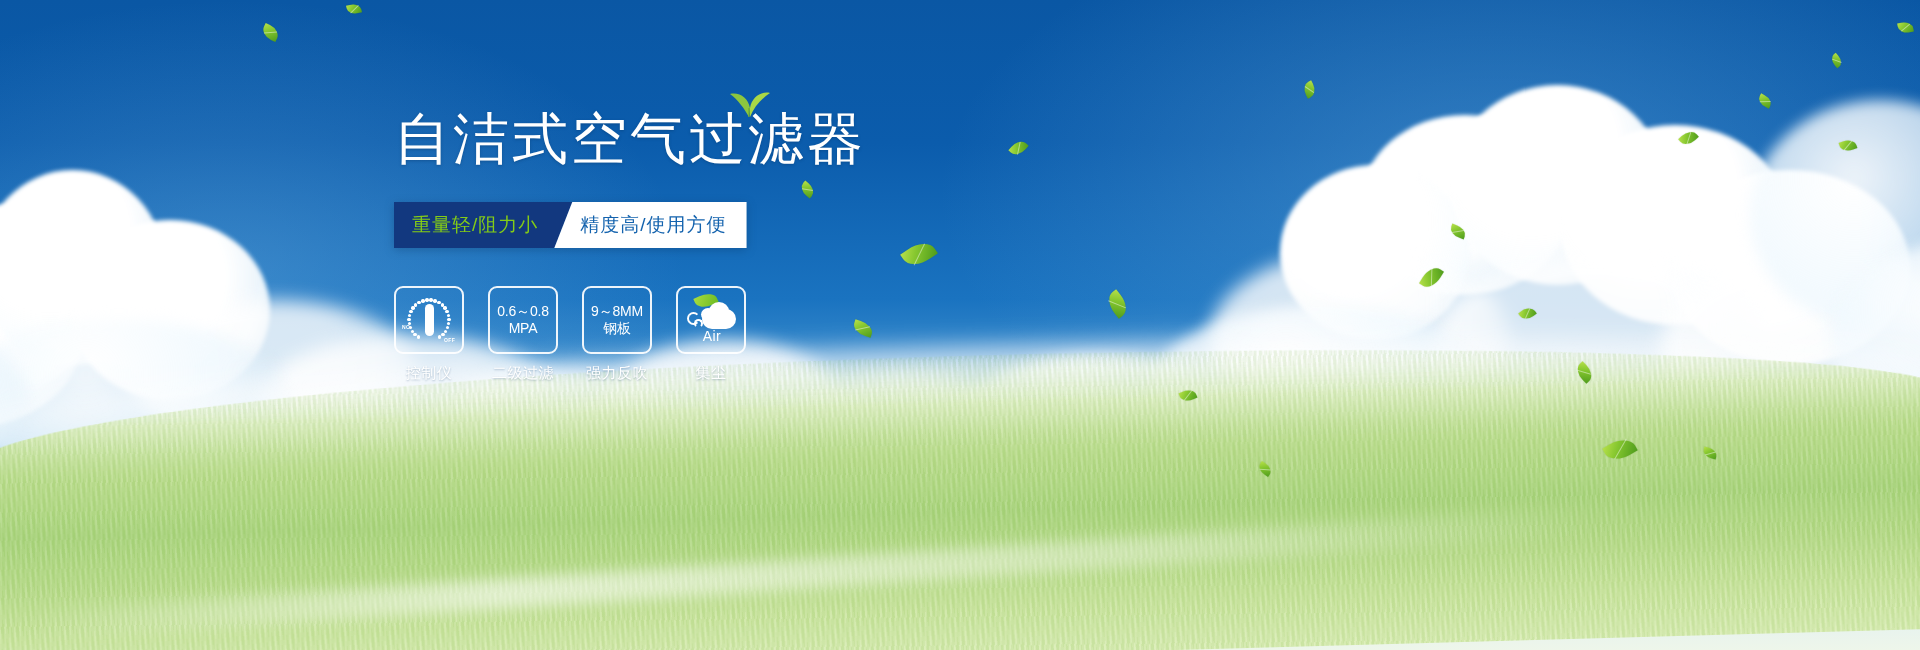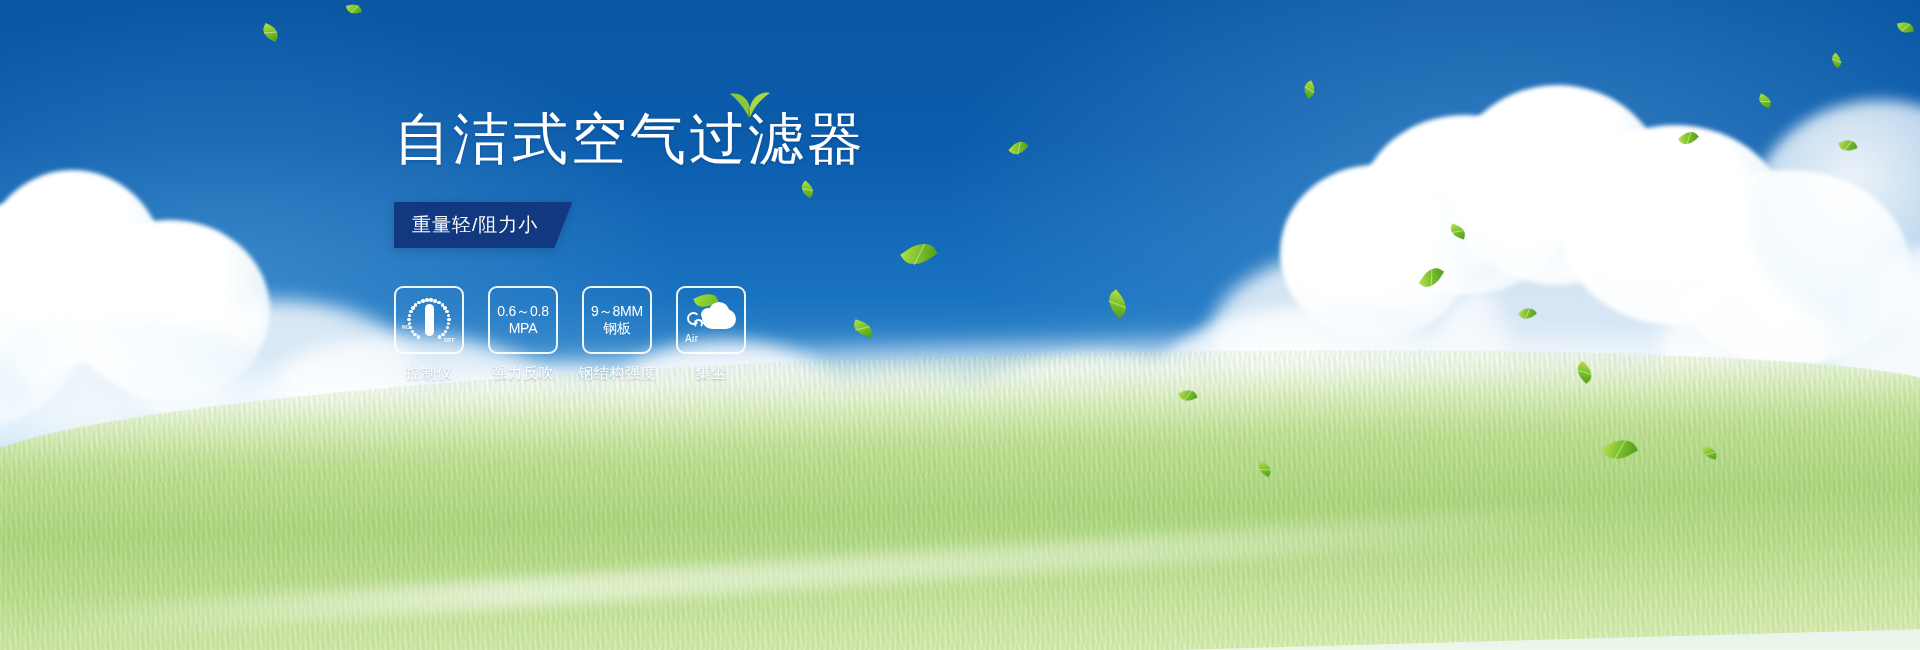--- a/index.html
+++ b/index.html
@@ -123,21 +123,21 @@
   .badge{
     display:inline-flex;
     margin-top:24px;
     height:46px;
     filter:drop-shadow(0 2px 5px rgba(5,40,80,.28));
   }
   .badge-left{
     display:flex; align-items:center;
     padding:0 22px 0 18px;
     background:#12387f;
-    color:#ffffff;
+    color:#84cc16;
     font-size:19px;
     letter-spacing:1px;
     clip-path:polygon(0 0, 100% 0, calc(100% - 18px) 100%, 0 100%);
     padding-right:34px;
   }
   .badge-right{
     display:flex; align-items:center;
     background:#ffffff;
     color:#1463ae;
     font-size:19px;
@@ -245,22 +245,22 @@
     border-bottom-color:transparent;
   }
   .ico-air .greenleaf{
     position:absolute; left:10px; top:-3px;
     width:22px; height:13px;
     background:linear-gradient(135deg,#a8dc3e 0%, #6cbb24 100%);
     border-radius:0 70% 0 70%;
     transform:rotate(-24deg);
   }
   .ico-air .air-word{
-    position:absolute; left:0; right:0; bottom:-1px;
-    text-align:left; font-size:10px; color:#fff; letter-spacing:.4px;
+    position:absolute; left:0; right:16px; bottom:-1px;
+    text-align:right; font-size:14px; color:#fff; letter-spacing:.4px;
   }
 </style>
 </head>
 <body>
 
 <div class="banner">
 
   <div class="sky"></div>
 
   <div class="cloud" id="cloud-left">
@@ -340,20 +340,21 @@
         <svg viewBox="0 0 44 30" width="44" height="30" aria-hidden="true">
           <path d="M21 29 C16 20 10 12 2 6 C12 4 20 10 22 20 Z" fill="#8cc63f"></path>
           <path d="M22 29 C26 19 33 11 42 5 C33 3 24 9 22 20 Z" fill="#a9d846"></path>
           <path d="M21 29 L21 20" stroke="#6fae2c" stroke-width="1.2" fill="none"></path>
         </svg>
       </div>
     </div>
 
     <div class="badge">
       <div class="badge-left">重量轻/阻力小</div>
+      <div class="badge-right">精度高/使用方便</div>
     </div>
 
     <div class="features">
 
       <div class="feature">
         <div class="feature-box">
           <div class="ico-gauge">
             <div class="dots" id="gauge-dots">
                 <span class="dot" style="left: 15.7016px; top: 41.261px;"></span>
                 <span class="dot" style="left: 12.4471px; top: 38.7255px;"></span>
@@ -388,30 +389,30 @@
           </div>
         </div>
         <div class="feature-label">控制仪</div>
       </div>
 
       <div class="feature">
         <div class="feature-box">
           <div class="feature-text">0.6～0.8</div>
           <div class="feature-text">MPA</div>
         </div>
-        <div class="feature-label">强力反吹</div>
+        <div class="feature-label">二级过滤</div>
       </div>
 
 
       <div class="feature">
         <div class="feature-box">
           <div class="feature-text">9～8MM</div>
           <div class="feature-text">钢板</div>
         </div>
-        <div class="feature-label">钢结构强度</div>
+        <div class="feature-label">强力反吹</div>
       </div>
 
       <div class="feature">
         <div class="feature-box">
           <div class="ico-air">
             <div class="greenleaf"></div>
             <div class="c1"></div>
               <div class="c2"></div>
               <div class="c3"></div>
             <div class="swirl"></div>

